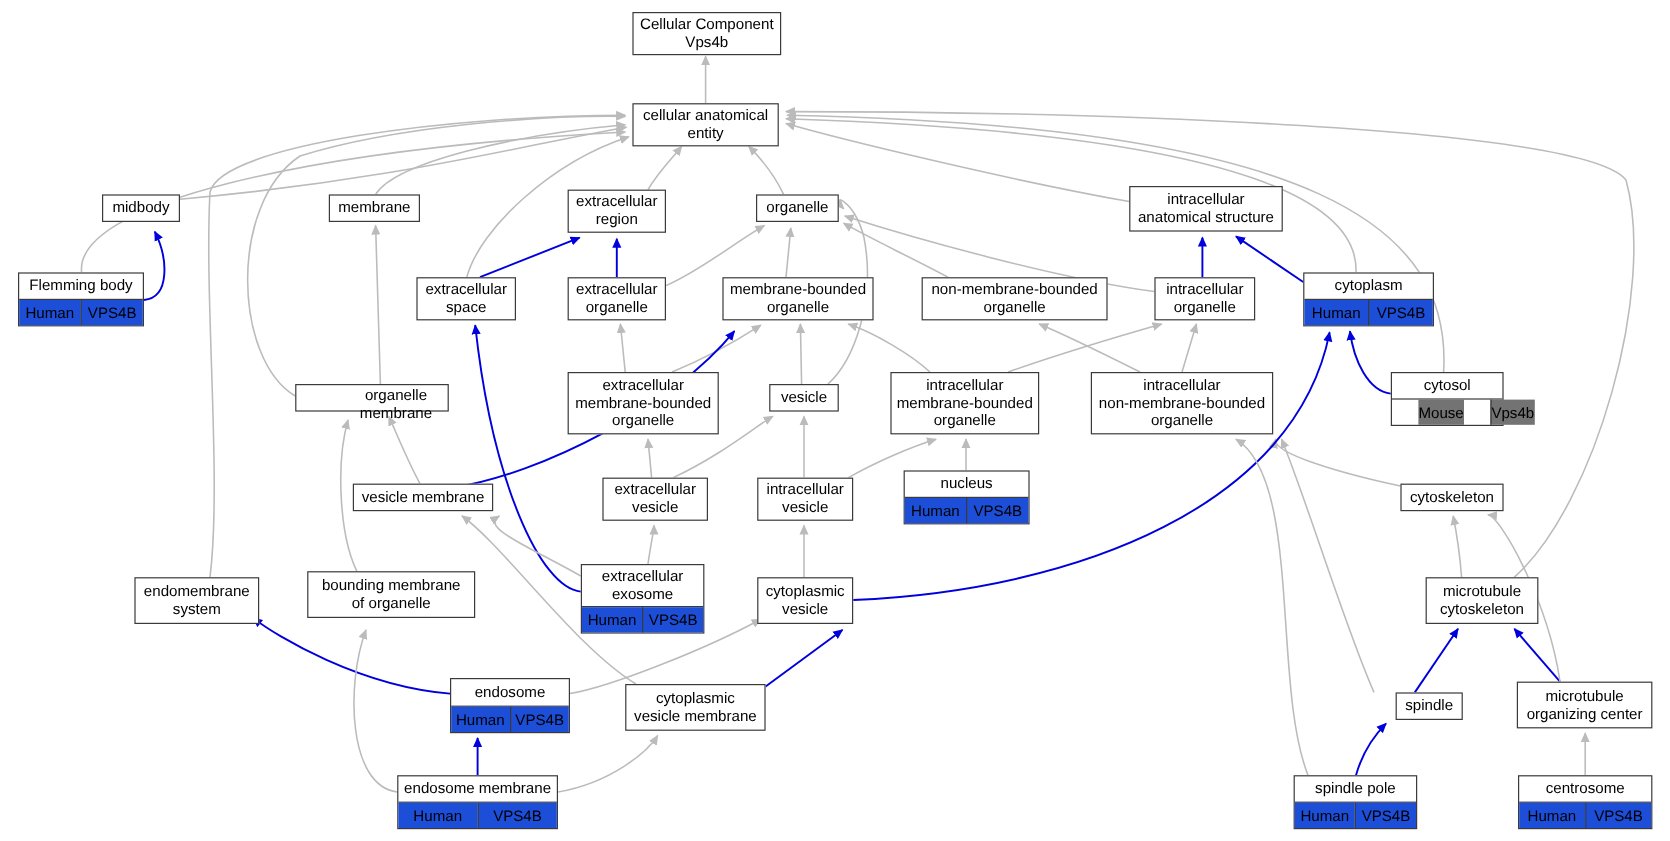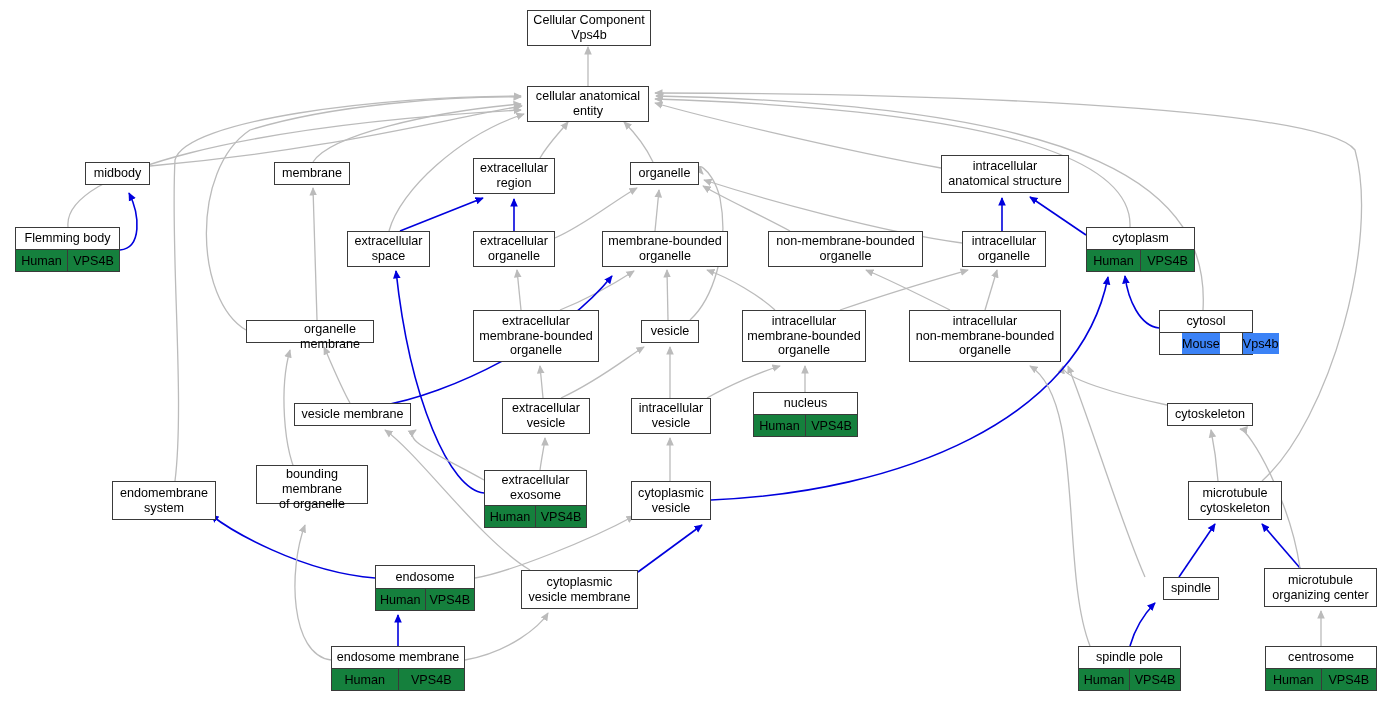--- a/index.html
+++ b/index.html
@@ -59,22 +59,22 @@
     display: flex;
     align-items: center;
     justify-content: center;
     font-size: 12.6px;
     color: #000000;
     white-space: nowrap;
   }
   .anno .cell.sep {
     border-left: 1.3px solid #3a3a3a;
   }
-  .anno.human .cell { background: #15803d; }
-  .anno.mouse .cell { background: #3b82f6; margin-left: 22px; }
+  .anno.human .cell { background: #1d4ed8; }
+  .anno.mouse .cell { background: #737373; margin-left: 22px; }
 </style>
 </head>
 <body>
 
 <div id="canvas">
   <svg id="edges" viewBox="0 0 1392 701">
     <defs>
       <marker id="ah-gray" markerWidth="9" markerHeight="9" refX="7.5" refY="4.5" orient="auto" markerUnits="userSpaceOnUse">
         <path d="M0,0.7 L8.4,4.5 L0,8.3 Z" fill="#bbbbbb"></path>
       </marker>
@@ -252,21 +252,21 @@
           <div class="cell sep">VPS4B</div>
         </div>
       </div>
       <div class="node" style="left: 1167px; top: 403px; width: 86px; height: 23px;">
         <div class="title">cytoskeleton</div>
       </div>
       <div class="node" style="left: 112px; top: 481px; width: 104px; height: 39px;">
         <div class="title">endomembrane
 system</div>
       </div>
-      <div class="node" style="left: 256px; top: 465px; width: 112px; height: 39px;">
+      <div class="node" style="left: 256px; top: 476px; width: 140px; height: 39px;">
         <div class="title">bounding membrane
 of organelle</div>
       </div>
       <div class="node has-anno" style="left: 484px; top: 470px; width: 103px; height: 58px;">
         <div class="title">extracellular
 exosome</div>
         <div class="anno human">
           <div class="cell">Human</div>
           <div class="cell sep">VPS4B</div>
         </div>

